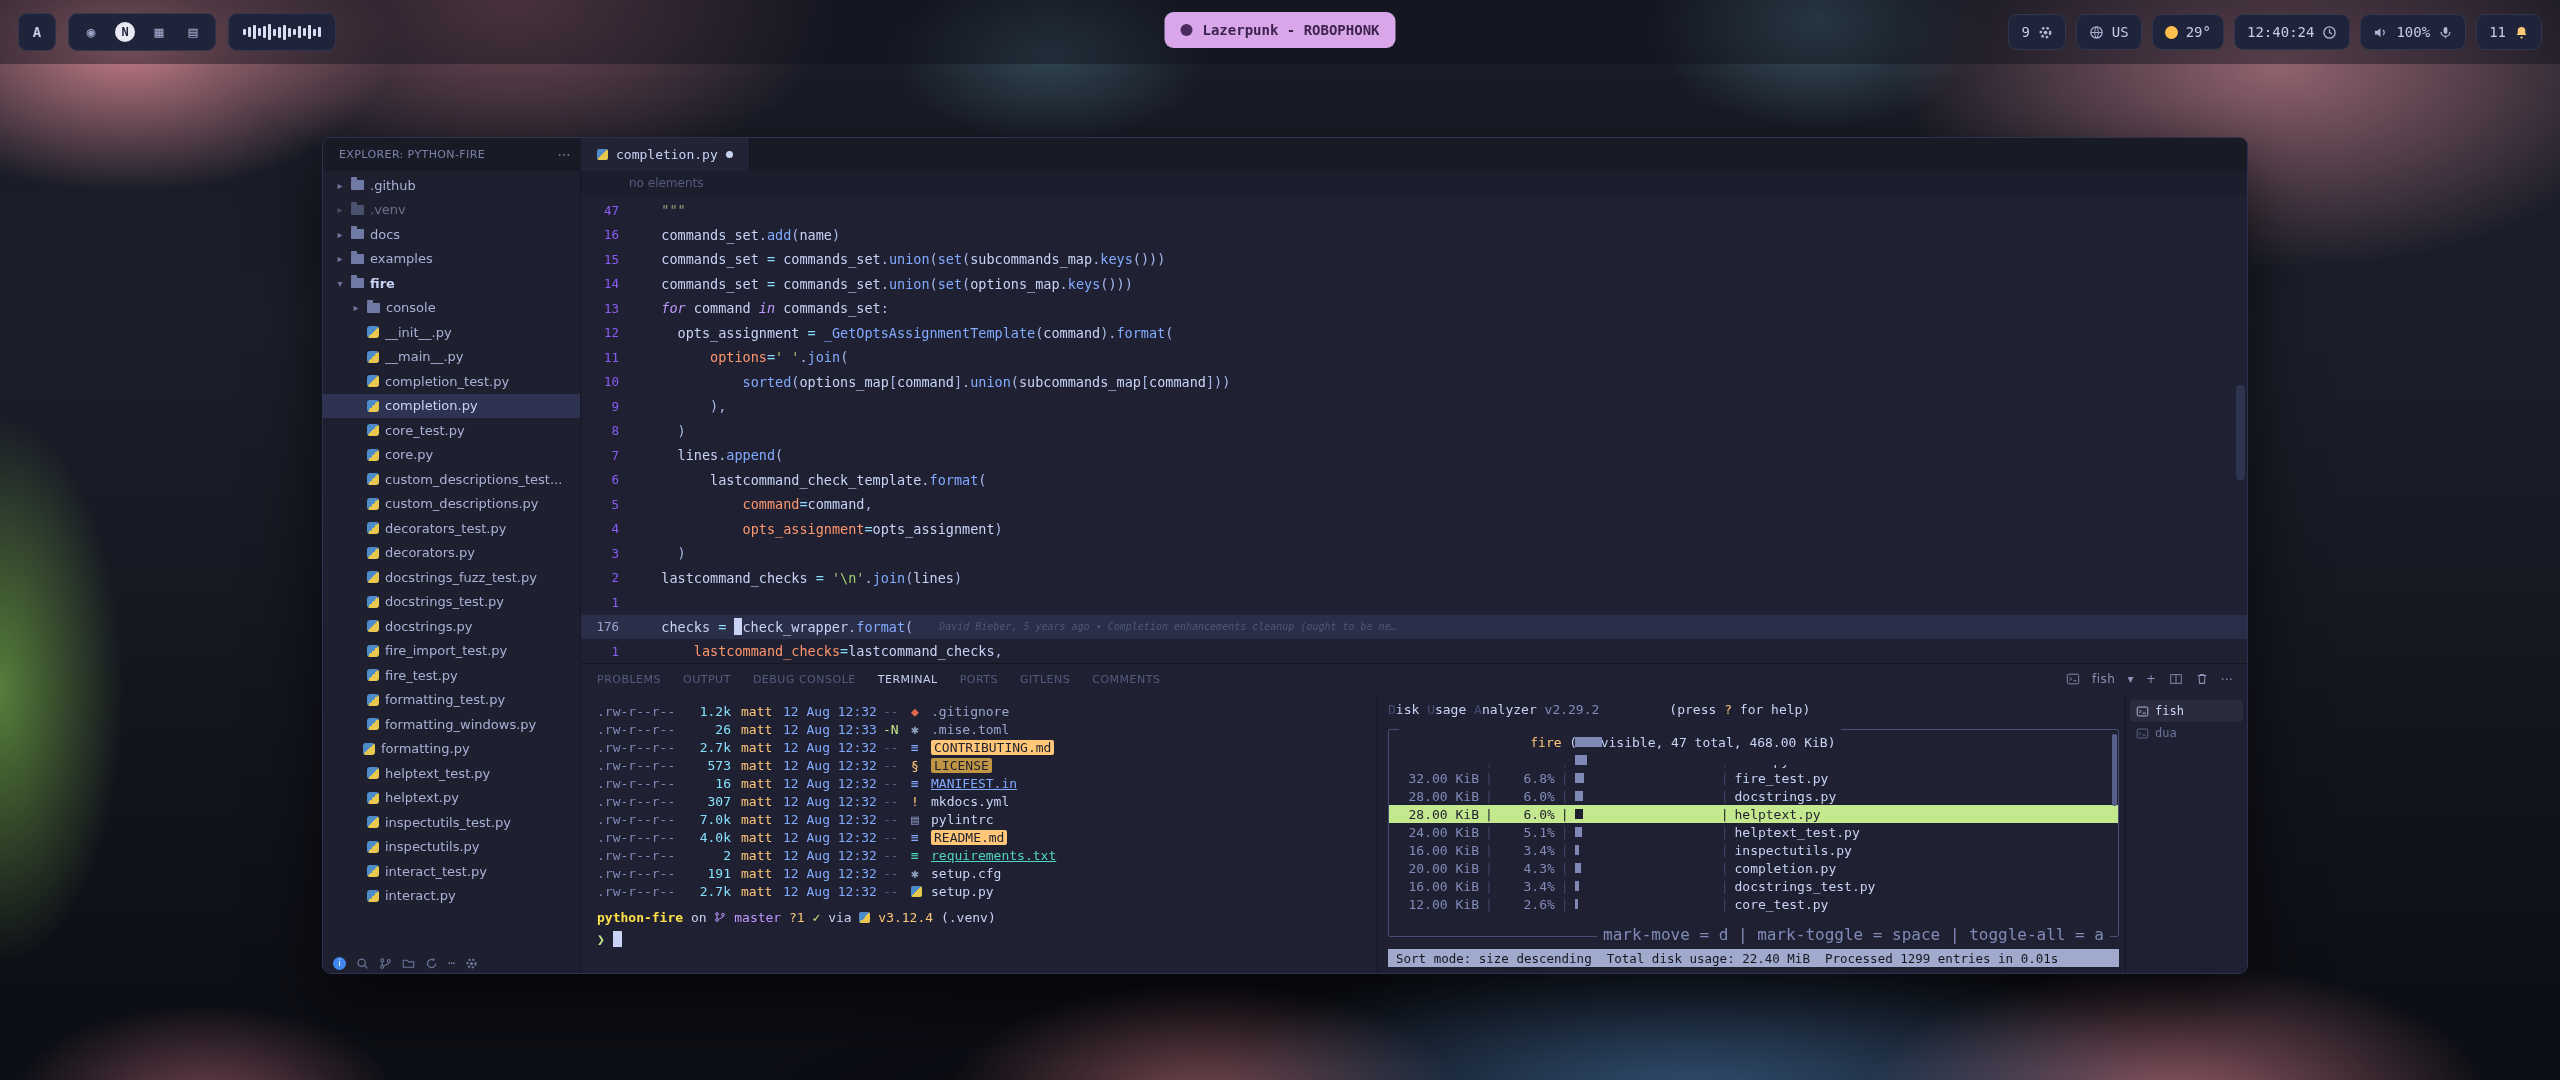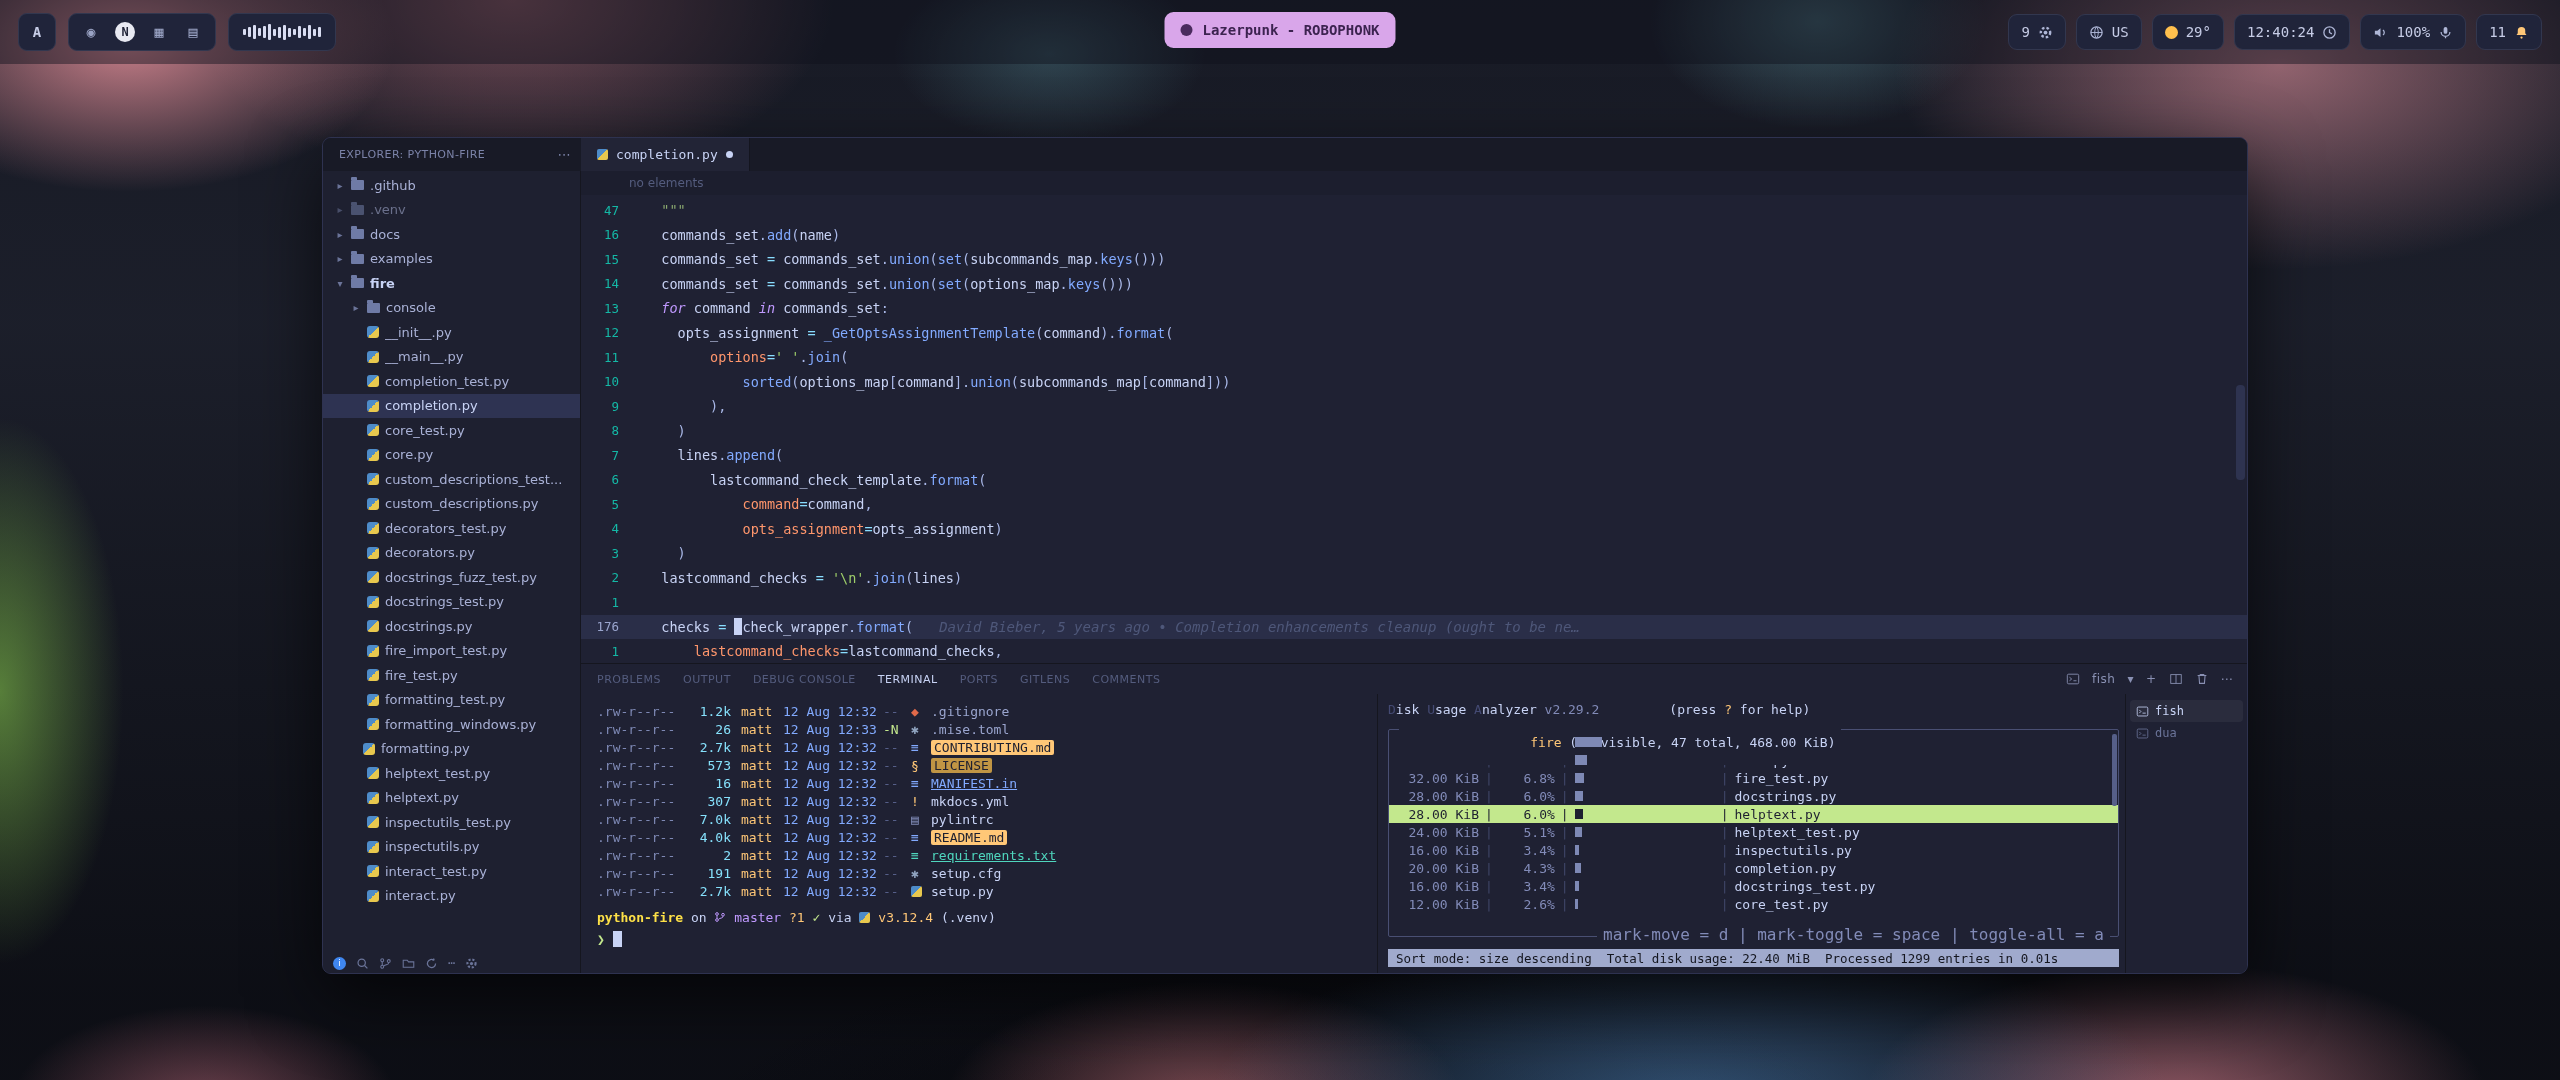--- a/index.html
+++ b/index.html
@@ -94,29 +94,29 @@
   .statusrow .more { font-size:12px; }
 
   
   .main { flex:1; display:flex; flex-direction:column; min-width:0; background:#1f2133; }
   .breadcrumb { height:24px; flex:none; display:flex; align-items:center; padding-left:48px;
     color:#545c7e; font-size:12px; background:#1c1e2e; font-family:"DejaVu Sans",sans-serif; }
 
   .code { height:468px; flex:none; position:relative; padding-top:3px; overflow:hidden;
     font-size:13.5px; }
   .code-line { height:24.5px; display:flex; align-items:center; white-space:pre; }
-  .code-line .ln { width:64px; flex:none; text-align:right; padding-right:26px; color:#14b8a6; font-size:12.5px; }
+  .code-line .ln { width:64px; flex:none; text-align:right; padding-right:26px; color:#8b5cf6; font-size:12.5px; }
   .code-line.cur { background:#2a2e48; }
   .code-line.cur .ln { color:#9aa5ce; }
   .lc { white-space:pre; }
   .tk-v { color:#c8d3f5; } .tk-f { color:#82aaff; } .tk-k { color:#c099ff; font-style:italic; }
   .tk-s { color:#9ece6a; } .tk-a { color:#ff966c; } .tk-p { color:#a9b8e8; }
   .tk-o { color:#89ddff; } .tk-doc { color:#8aa86f; }
   .cursor { display:inline-block; width:8px; height:17px; background:#c8d3f5; vertical-align:-3px; }
-  .blame { color:#4e5779; font-style:italic; margin-left:26px; font-size:14px; white-space:nowrap; }
+  .blame { color:#4e5779; font-style:italic; margin-left:26px; font-size:10px; white-space:nowrap; }
   .ed-scrollbar { position:absolute; right:2px; top:190px; width:9px; height:95px; background:#2e3350; border-radius:4px; }
 
   
   .panel { flex:1; display:flex; flex-direction:column; min-height:0; border-top:1px solid #15161f; }
   .panel-tabs { height:30px; flex:none; display:flex; align-items:center; gap:22px; padding-left:16px;
     font-size:11px; letter-spacing:.5px; color:#545c7e; font-family:"DejaVu Sans",sans-serif; position:relative; }
   .panel-tabs .ptab { cursor:pointer; }
   .panel-tabs .ptab.act { color:#c8d3f5; }
   .panel-controls { position:absolute; right:14px; top:0; height:30px; display:flex; align-items:center;
     gap:12px; color:#8a91b4; font-size:12px; }

